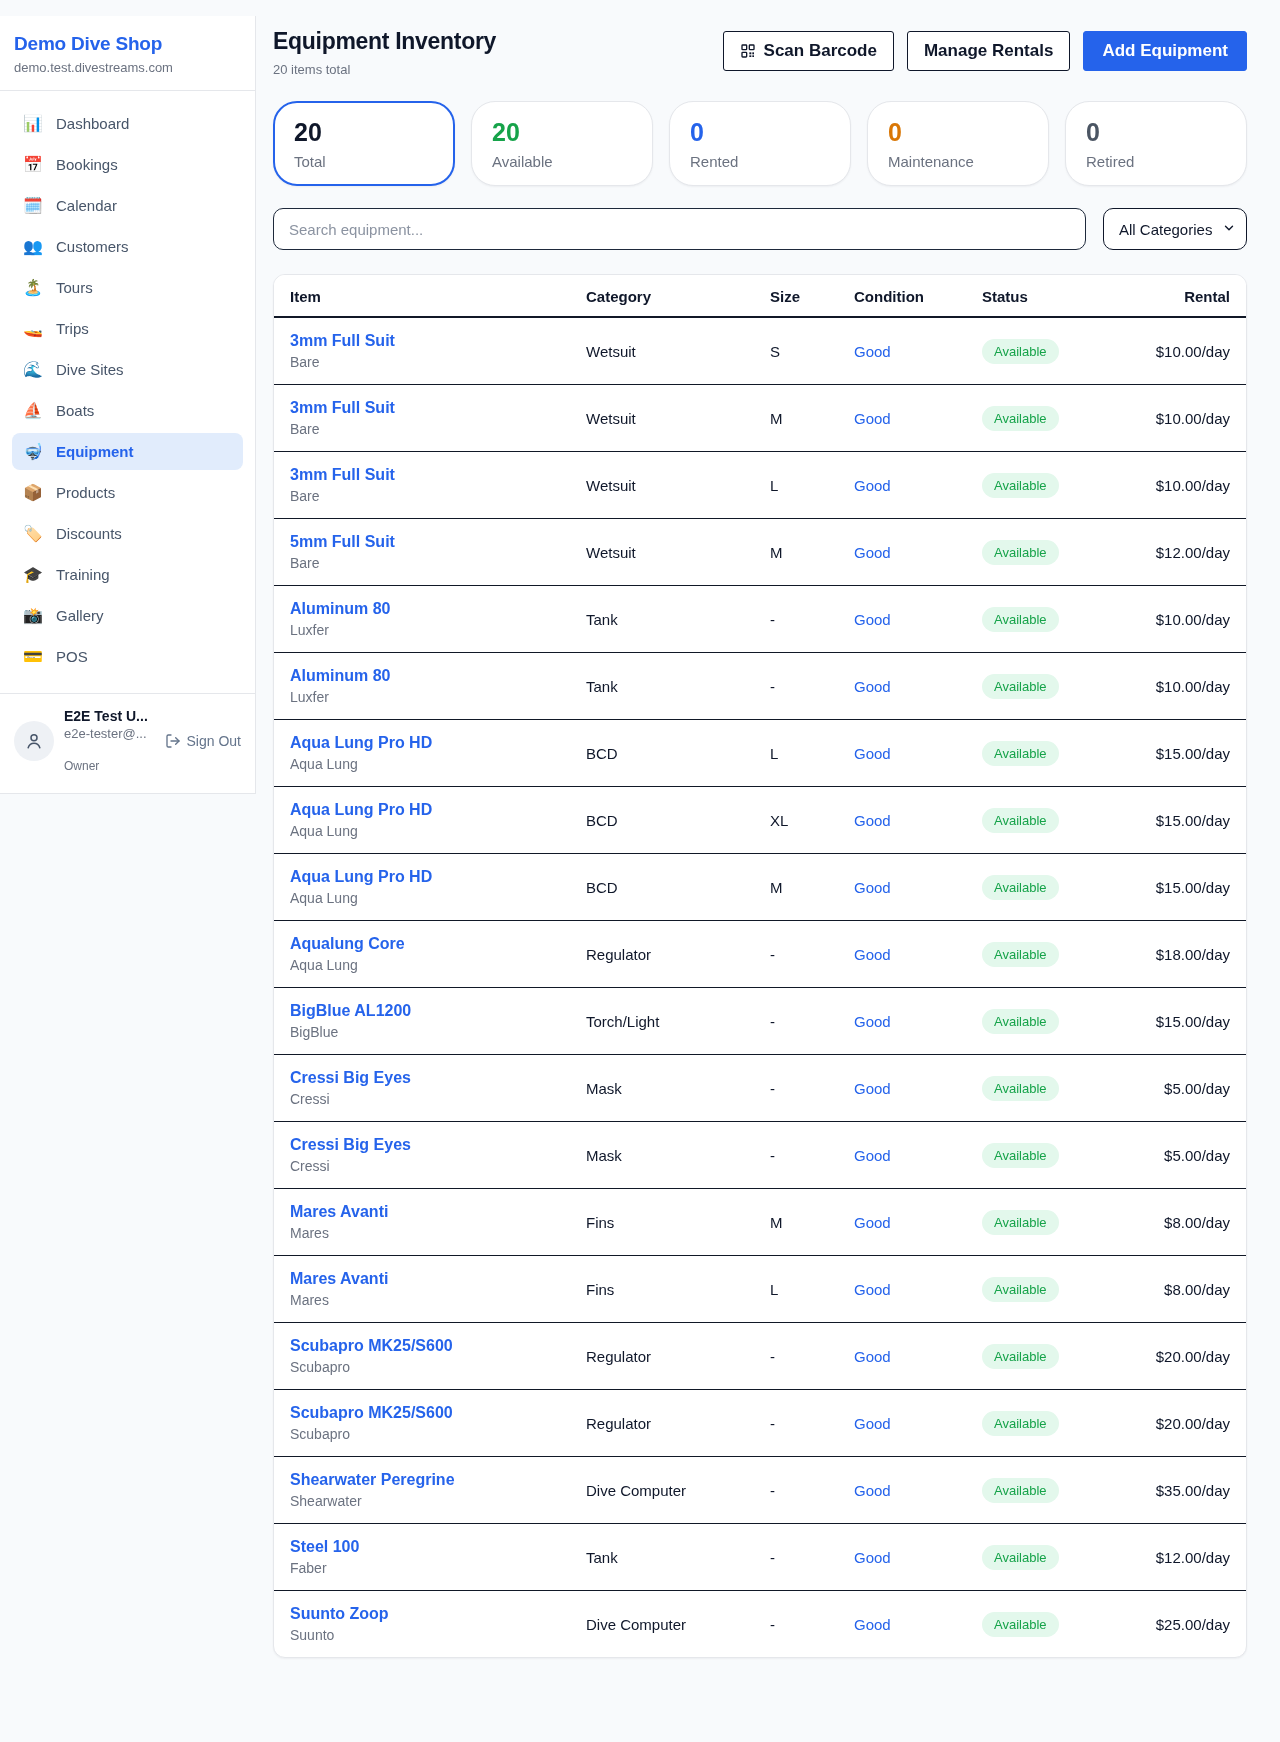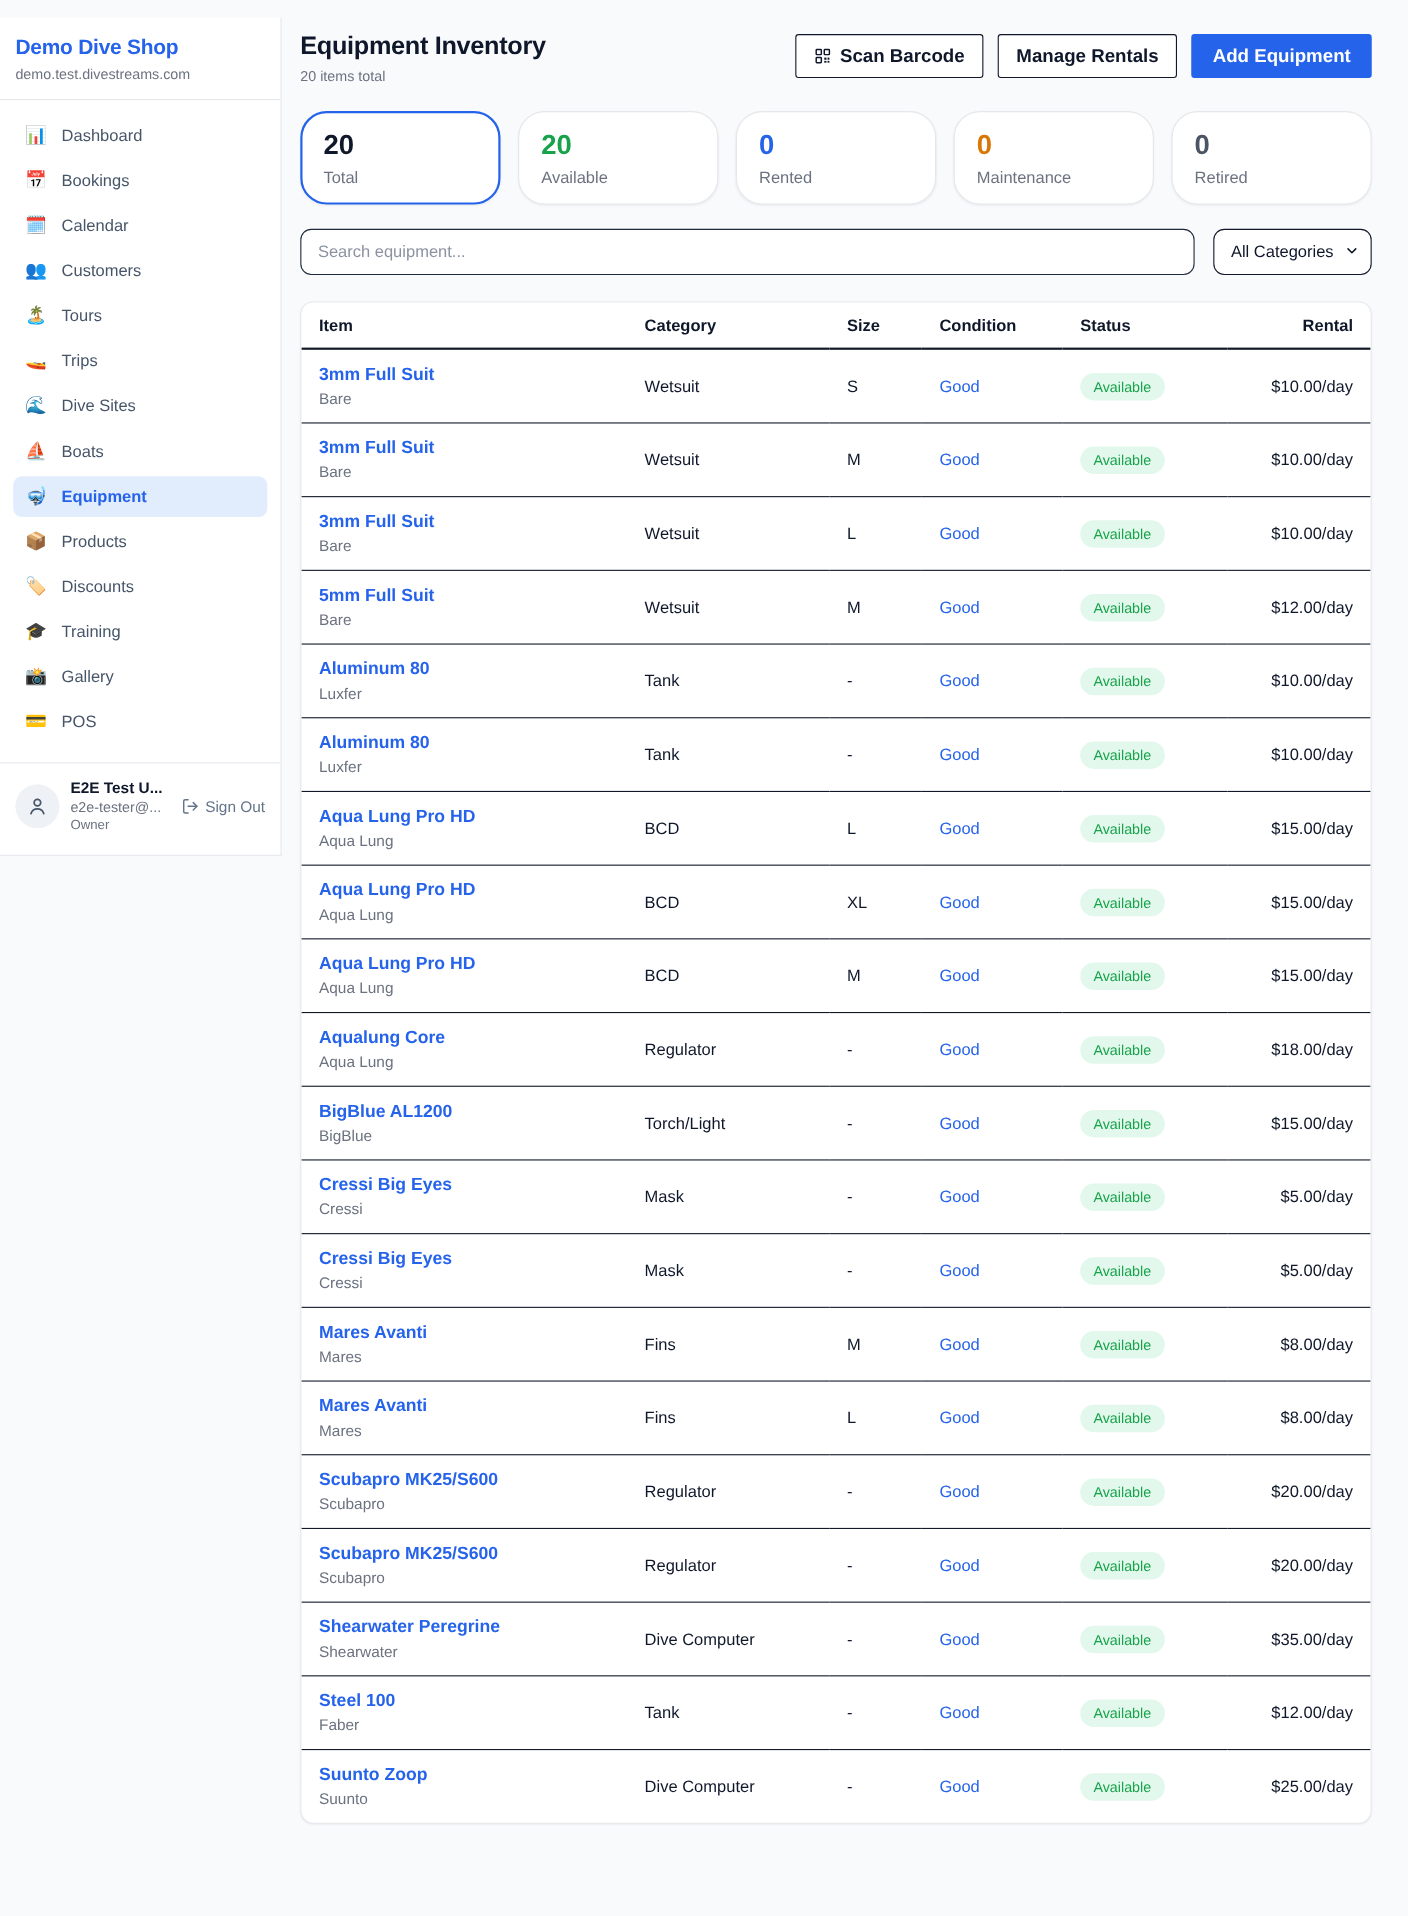--- a/index.html
+++ b/index.html
@@ -17,21 +17,21 @@
               color:#475569; font-size:15px; cursor:pointer; margin-bottom:4px; }
   .nav-item.active { background:#e1ecfc; color:#2563eb; font-weight:bold; }
   .nav-icon { width:22px; font-size:16px; line-height:1; text-align:center; }
   .user-block { border-top:1px solid #e5e7eb; margin-top:4px; padding:14px 14px 6px 14px;
                 display:flex; align-items:center; gap:10px; }
   .avatar { width:40px; height:40px; border-radius:50%; background:#eef1f5; flex:0 0 40px;
             display:flex; align-items:center; justify-content:center; color:#475569; }
   .user-meta { flex:1; min-width:0; }
   .user-name { font-size:14px; font-weight:bold; color:#0f172a; }
   .user-email { font-size:13px; color:#6b7280; margin-top:2px; }
-  .user-role { font-size:12px; color:#6b7280; margin-top:2px; }
+  .user-role { font-size:12px; color:#6b7280; margin-top:18px; }
   .signout { display:flex; align-items:center; gap:6px; color:#64748b; font-size:14px;
              cursor:pointer; white-space:nowrap; }
 
   
   .main { margin-left:256px; padding:28px 33px 36px 17px; }
   .header-row { display:flex; justify-content:space-between; align-items:flex-start; }
   .page-title { font-size:23px; font-weight:bold; color:#0f172a; letter-spacing:-0.3px; }
   .page-subtitle { font-size:13px; color:#6b7280; margin-top:7px; }
   .header-actions { display:flex; gap:13px; margin-top:3px; }
   .btn { display:flex; align-items:center; gap:8px; font-size:17px; font-weight:600;

